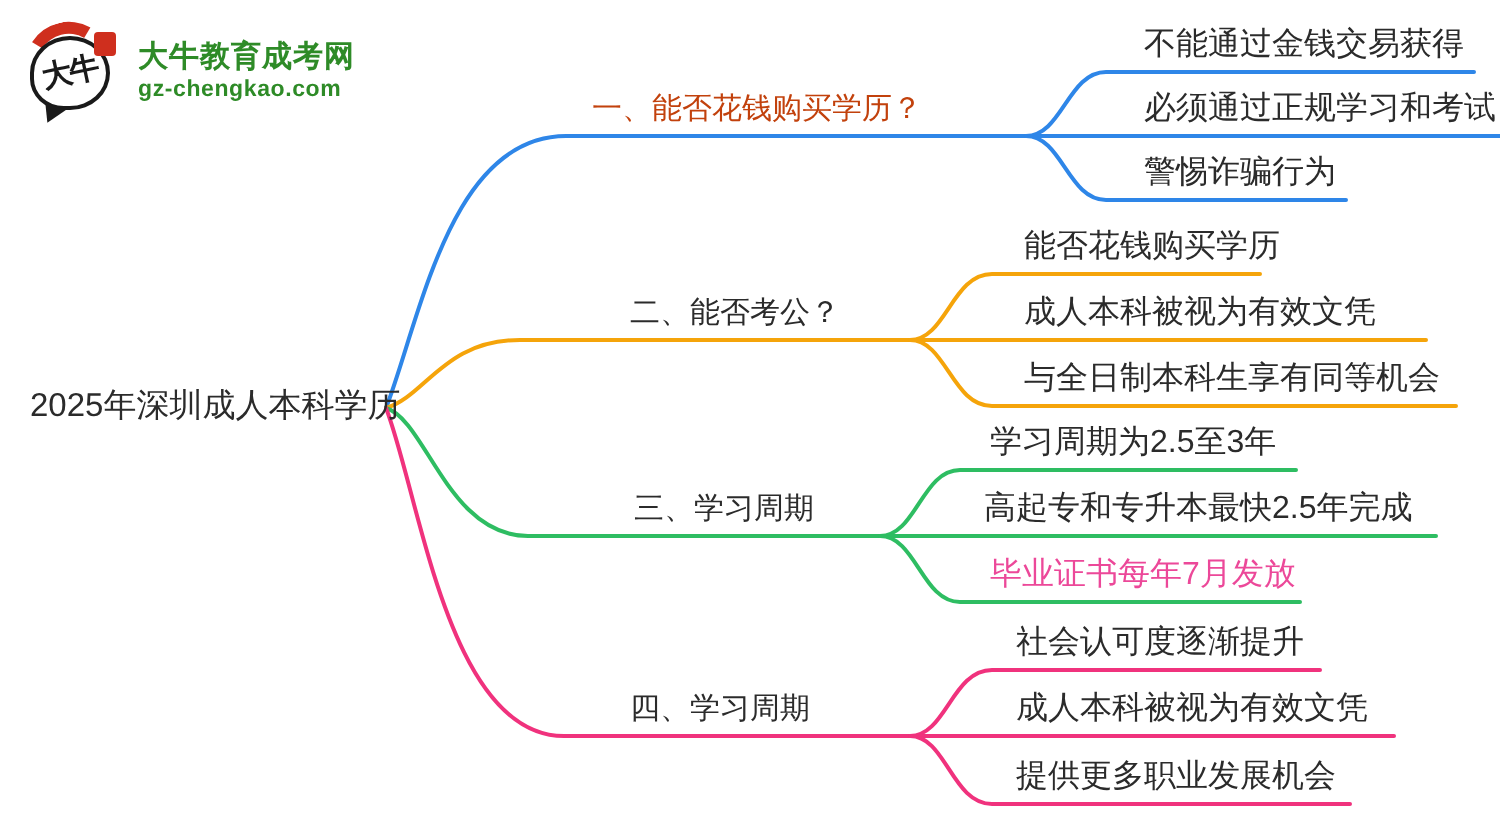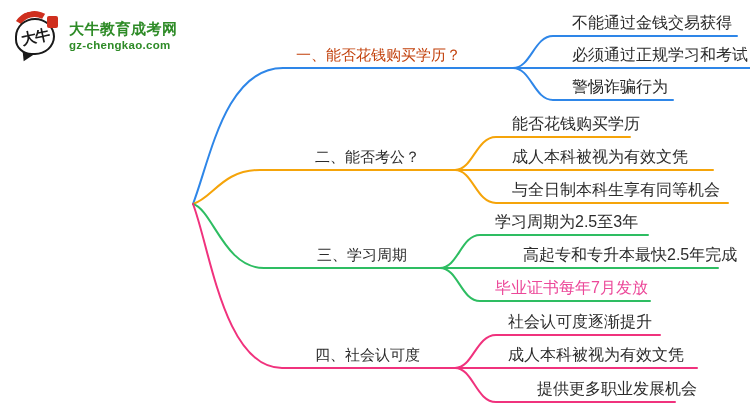--- a/index.html
+++ b/index.html
@@ -112,29 +112,30 @@
     <div class="bubble-tail"></div>
     <div class="red-seal" style="background: rgb(207, 47, 30);"></div>
   </div>
   <div class="logo-texts">
     <div class="logo-name" style="color: rgb(46, 139, 39);">大牛教育成考网</div>
     <div class="logo-domain" style="color: rgb(46, 139, 39);">gz-chengkao.com</div>
   </div>
 </div>
 
 <div id="label-layer">
+  <div class="central-topic">2025年深圳成人本科学历</div>
 <div class="node-label branch-label" style="left: 296px; top: 45px; color: #c2410c;">一、能否花钱购买学历？</div>
     <div class="node-label child-label" style="left: 572px; top: 13px; color: rgb(43, 43, 43);">不能通过金钱交易获得</div>
     <div class="node-label child-label" style="left: 572px; top: 45px; color: rgb(43, 43, 43);">必须通过正规学习和考试</div>
     <div class="node-label branch-label" style="left: 315px; top: 147px; color: rgb(43, 43, 43);">二、能否考公？</div>
     <div class="node-label child-label" style="left: 572px; top: 77px; color: rgb(43, 43, 43);">警惕诈骗行为</div>
     <div class="node-label child-label" style="left: 512px; top: 114px; color: rgb(43, 43, 43);">能否花钱购买学历</div>
     <div class="node-label child-label" style="left: 512px; top: 147px; color: rgb(43, 43, 43);">成人本科被视为有效文凭</div>
     <div class="node-label child-label" style="left: 512px; top: 180px; color: rgb(43, 43, 43);">与全日制本科生享有同等机会</div>
     <div class="node-label branch-label" style="left: 317px; top: 245px; color: rgb(43, 43, 43);">三、学习周期</div>
     <div class="node-label child-label" style="left: 495px; top: 212px; color: rgb(43, 43, 43);">学习周期为2.5至3年</div>
-    <div class="node-label child-label" style="left: 523px; top: 245px; color: rgb(43, 43, 43);">高起专和专升本最快2.5年完成</div>
+    <div class="node-label child-label" style="left: 492px; top: 245px; color: rgb(43, 43, 43);">高起专和专升本最快2.5年完成</div>
     <div class="node-label child-label" style="left: 495px; top: 278px; color: #ec4899;">毕业证书每年7月发放</div>
-    <div class="node-label branch-label" style="left: 315px; top: 345px; color: rgb(43, 43, 43);">四、社会认可度</div>
+    <div class="node-label branch-label" style="left: 315px; top: 345px; color: rgb(43, 43, 43);">四、学习周期</div>
     <div class="node-label child-label" style="left: 508px; top: 345px; color: rgb(43, 43, 43);">成人本科被视为有效文凭</div>
     <div class="node-label child-label" style="left: 508px; top: 312px; color: rgb(43, 43, 43);">社会认可度逐渐提升</div>
-    <div class="node-label child-label" style="left: 508px; top: 379px; color: rgb(43, 43, 43); margin-left: 29px;">提供更多职业发展机会</div>
+    <div class="node-label child-label" style="left: 508px; top: 379px; color: rgb(43, 43, 43);">提供更多职业发展机会</div>
   </div>
 
 </body></html>

